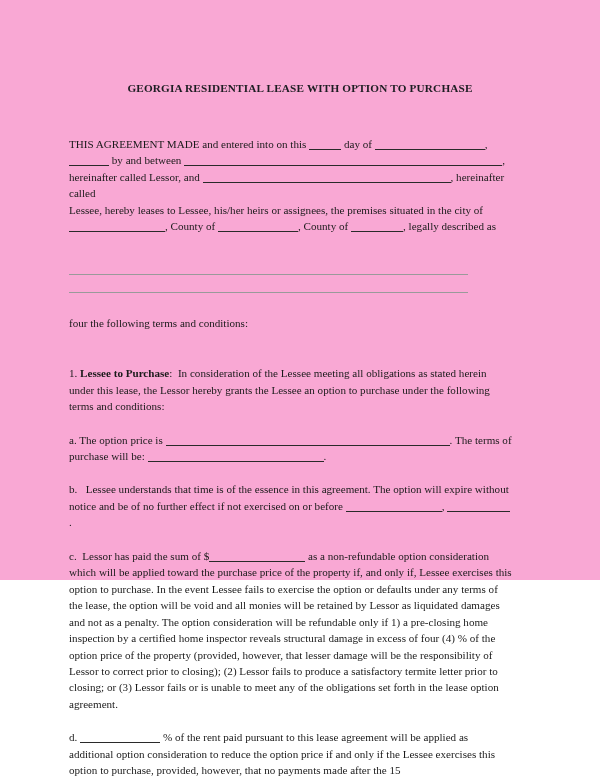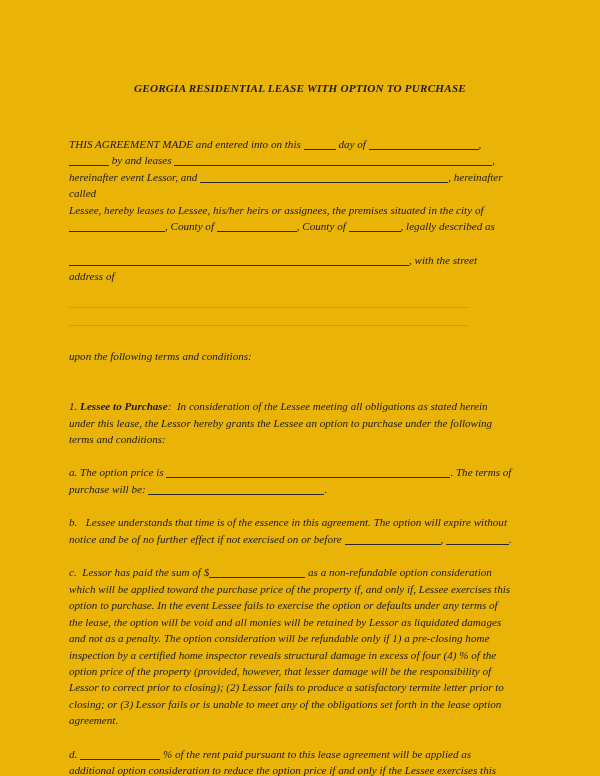--- a/index.html
+++ b/index.html
@@ -12,24 +12,23 @@
     width: 600px;
     height: 776px;
     font-family: "Liberation Serif", "DejaVu Serif", serif;
     color: #1a1a1a;
     overflow: hidden;
   }
 
   .page {
     position: relative;
     width: 600px;
-    height: 776px;
-    background: #eab308;
+    height: 580px;
+    background: #f9a8d4;
     box-sizing: border-box;
-    font-style: italic;
   }
 
   
   .doc-title {
     position: absolute;
     left: 0;
     top: 82px;
     width: 600px;
     text-align: center;
     font-size: 11.2px;
@@ -96,45 +95,42 @@
   <div class="doc-title">GEORGIA RESIDENTIAL LEASE WITH OPTION TO PURCHASE</div>
 
   <div class="body-col">
 
     <div class="para">
       <span>THIS AGREEMENT MADE and entered into on this</span>
       <span class="blank w-xxs"></span>
       <span>day of</span>
       <span class="blank w-l"></span><span>,</span><br>
       <span class="blank w-xs"></span>
-      <span>by and leases</span>
+      <span>by and between</span>
       <span class="blank w-4xl"></span><span>,</span><br>
-      <span>hereinafter event Lessor, and</span>
+      <span>hereinafter called Lessor, and</span>
       <span class="blank w-xxl"></span><span>, hereinafter called</span><br>
       <span>Lessee, hereby leases to Lessee, his/her heirs or assignees, the premises situated in the city of</span><br>
       <span class="blank w-ml"></span><span>, County of</span>
       <span class="blank w-m"></span><span>, County of</span>
       <span class="blank w-s"></span><span>, legally described as</span>
     </div>
 
     <div class="gap-lg"></div>
 
-    <div class="para">
-      <span class="blank w-5xl"></span><span>, with the street address of</span>
-    </div>
 
     <div class="gap-xl"></div>
 
     <div class="rule-line"></div>
     <div class="rule-gap"></div>
     <div class="rule-line"></div>
 
     <div class="gap-xl"></div>
 
-    <div class="para">upon the following terms and conditions:</div>
+    <div class="para">four the following terms and conditions:</div>
 
     <div class="gap-xl"></div>
     <div class="gap-md"></div>
 
     <div class="para">
       <span>1.</span>
       <span class="bold">Lessee to Purchase</span><span>:</span>
       &nbsp;<span>In consideration of the Lessee meeting all obligations as stated herein under this lease, the Lessor hereby grants the Lessee an option to purchase under the following terms and conditions:</span>
     </div>
 

